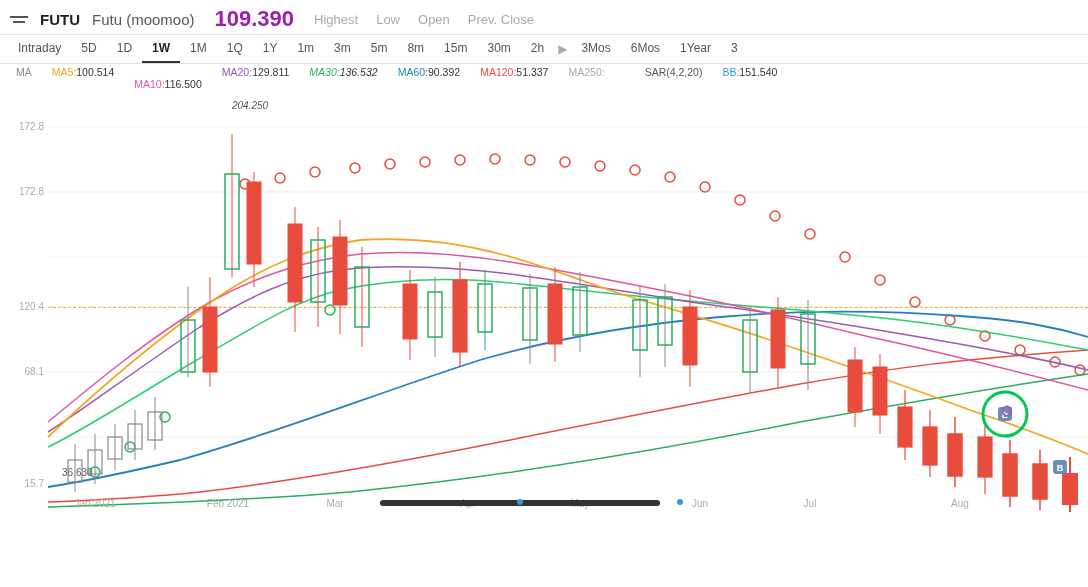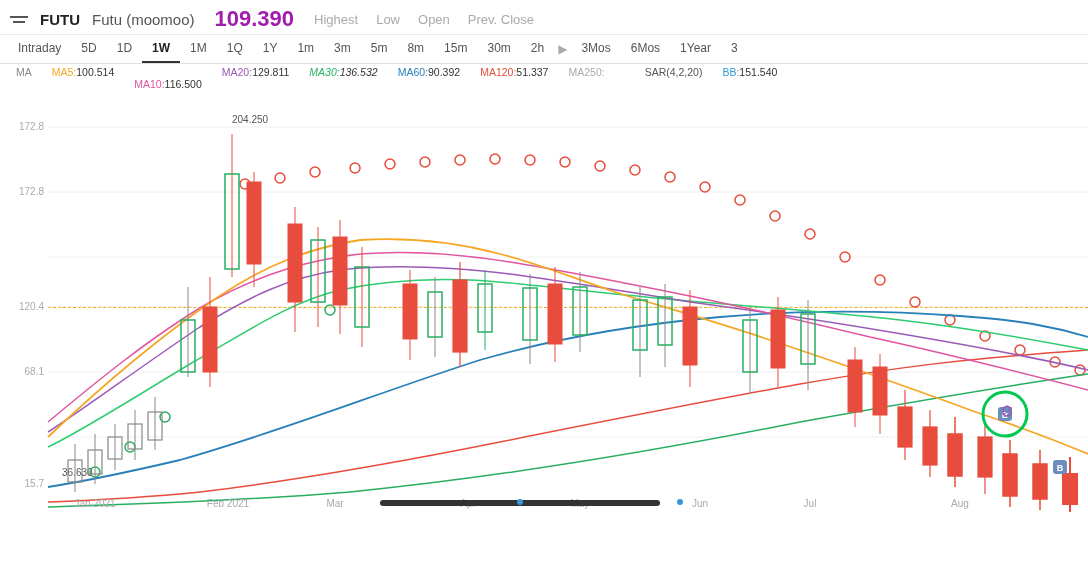--- a/index.html
+++ b/index.html
@@ -198,21 +198,21 @@
   <span style="color:#2980b9;">MA60:<span style="color:#333;">90.392</span></span>
   <span style="color:#e74c3c;">MA120:<span style="color:#333;">51.337</span></span>
   <span style="color:#aaa;">MA250:</span>
   <br>
   <span style="color:#555;">SAR(4,2,20)</span>
   <span style="color:#3498db;">BB:<span style="color:#333;">151.540</span></span>
 </div>
 
 <div class="chart-area">
 
-  <div class="price-annotation" style="left:232px; top:22px; color:#555; font-size:10px;">204.250</div>
+  <div class="price-annotation" style="left:232px; top:8px; color:#555; font-size:10px;font-style:italic;">204.250</div>
   <div class="price-annotation" style="left:62px; top:375px; color:#555; font-size:10px;">36.630</div>
 
   <div class="ref-line" style="top: 215px;"></div>
 
   <svg class="chart-svg" viewBox="0 0 1088 420" preserveAspectRatio="none">
 
     <line x1="48" y1="35" x2="1088" y2="35" stroke="#f0f0f0" stroke-width="1"></line>
     <line x1="48" y1="100" x2="1088" y2="100" stroke="#f0f0f0" stroke-width="1"></line>
     <line x1="48" y1="165" x2="1088" y2="165" stroke="#f0f0f0" stroke-width="1"></line>
     <line x1="48" y1="215" x2="1088" y2="215" stroke="#f5e0a0" stroke-width="1" stroke-dasharray="5,5"></line>

